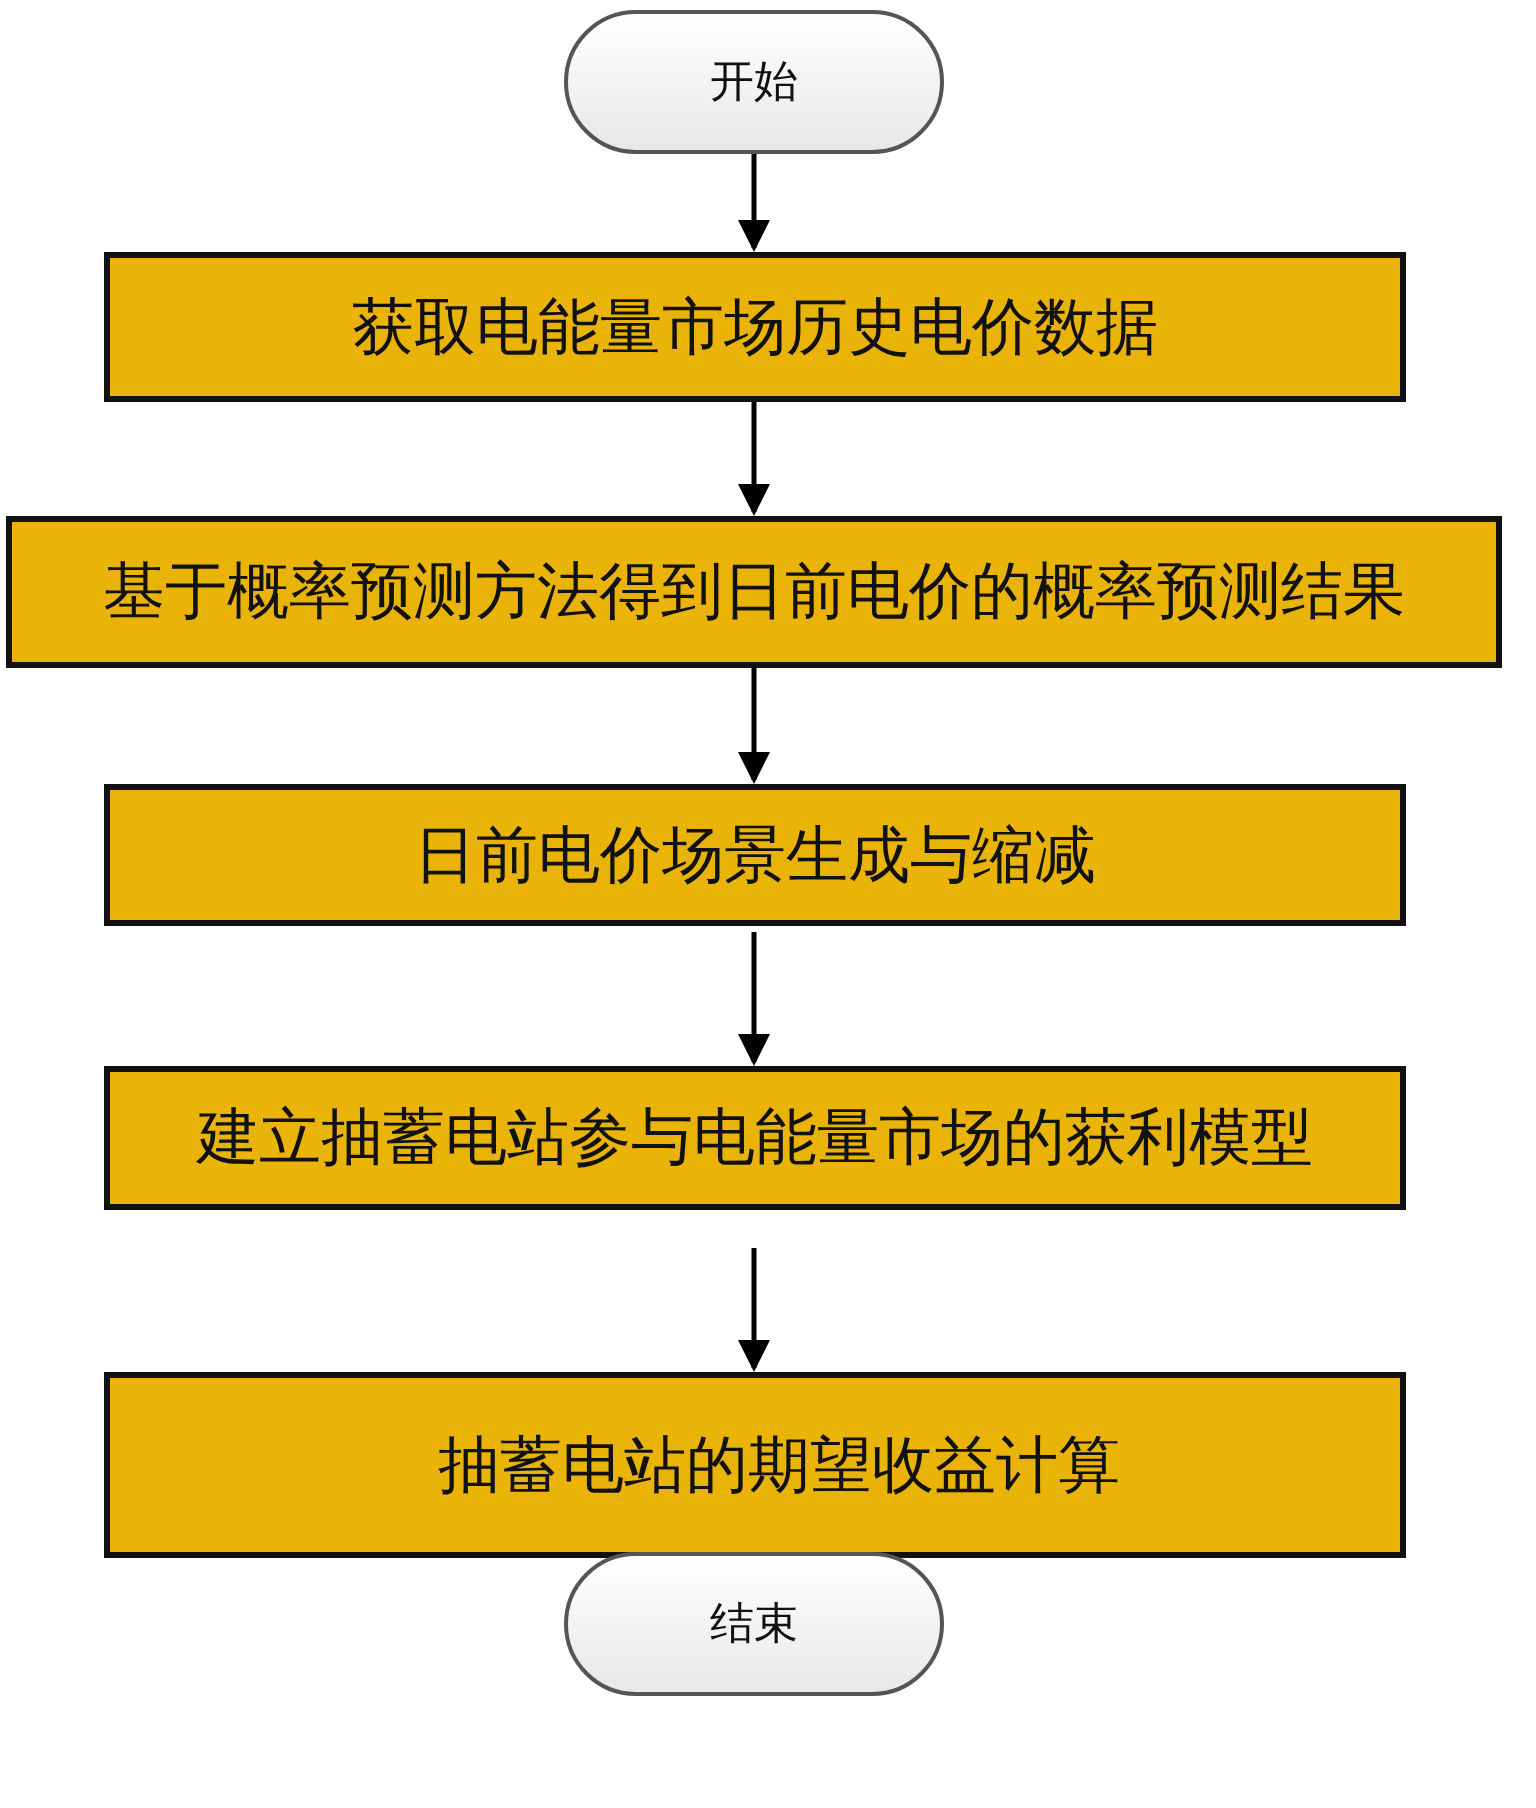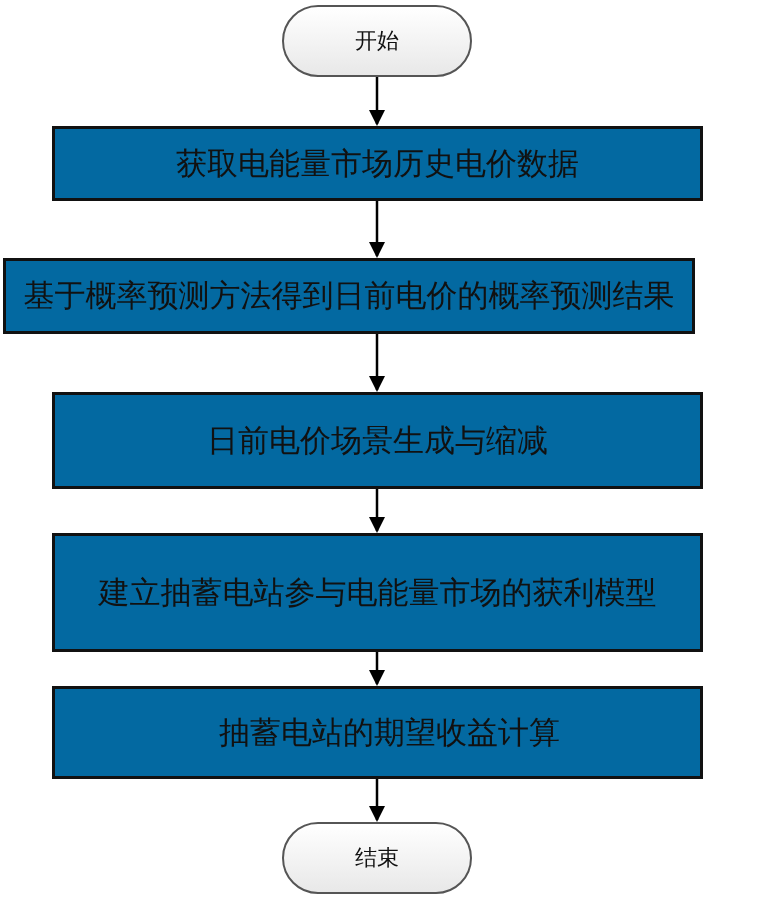--- a/index.html
+++ b/index.html
@@ -8,21 +8,21 @@
   svg { position: absolute; left: 0; top: 0; }
   .terminal {
     position: absolute; box-sizing: border-box;
     border: 2px solid #555555; border-radius: 36px;
     background: linear-gradient(#ffffff, #e8e8e8);
     display: flex; align-items: center; justify-content: center;
     font-size: 22px; color: #111;
   }
   .process {
     position: absolute; box-sizing: border-box;
-    border: 3px solid #111111; background: #0369a1;
+    border: 3px solid #111111; background: #eab308;
     display: flex; align-items: center; justify-content: center;
     font-size: 31px; color: #111; white-space: nowrap; letter-spacing: 0px;
   }
 </style>
 </head>
 <body>
 
 <svg width="768" height="904">
   <defs>
     <marker id="arr" markerWidth="10" markerHeight="10" refX="9" refY="5" orient="auto" markerUnits="userSpaceOnUse">
@@ -44,31 +44,31 @@
 </svg>
 
 <div class="terminal" style="left:282px; top:5px; width:190px; height:72px;">
   <span>开始</span>
 </div>
 
 <div class="process" style="left:52px; top:126px; width:651px; height:75px;">
   <span>获取电能量市场历史电价数据</span>
 </div>
 
-<div class="process" style="left:3px; top:258px; width:692px; height:76px;">
+<div class="process" style="left:3px; top:258px; width:748px; height:76px;">
   <span>基于概率预测方法得到日前电价的概率预测结果</span>
 </div>
 
-<div class="process" style="left:52px; top:392px; width:651px; height:97px;">
+<div class="process" style="left:52px; top:392px; width:651px; height:71px;">
   <span>日前电价场景生成与缩减</span>
 </div>
 
-<div class="process" style="left:52px; top:533px; width:651px; height:119px;">
+<div class="process" style="left:52px; top:533px; width:651px; height:72px;">
   <span>建立抽蓄电站参与电能量市场的获利模型</span>
 </div>
 
 <div class="process" style="left:52px; top:686px; width:651px; height:93px;padding-left:24px;">
   <span>抽蓄电站的期望收益计算</span>
 </div>
 
-<div class="terminal" style="left:282px; top:822px; width:190px; height:72px;">
+<div class="terminal" style="left:282px; top:776px; width:190px; height:72px;">
   <span>结束</span>
 </div>
 
 </body></html>

